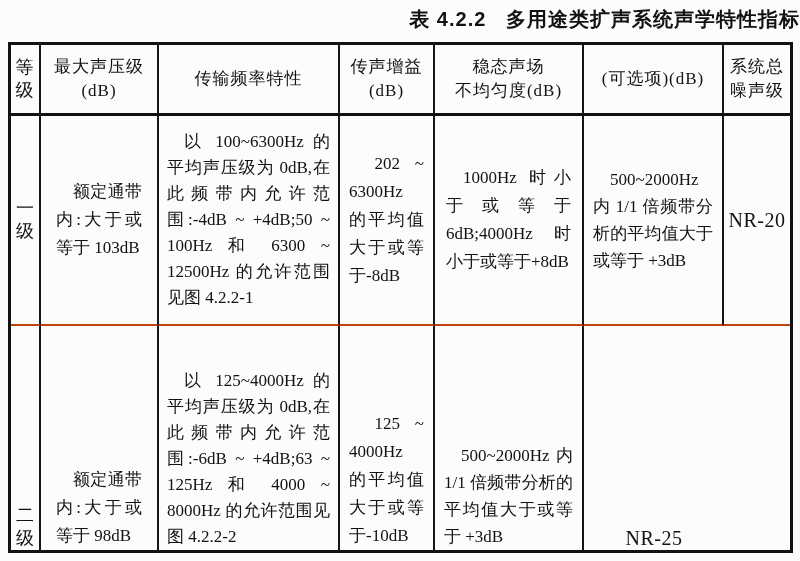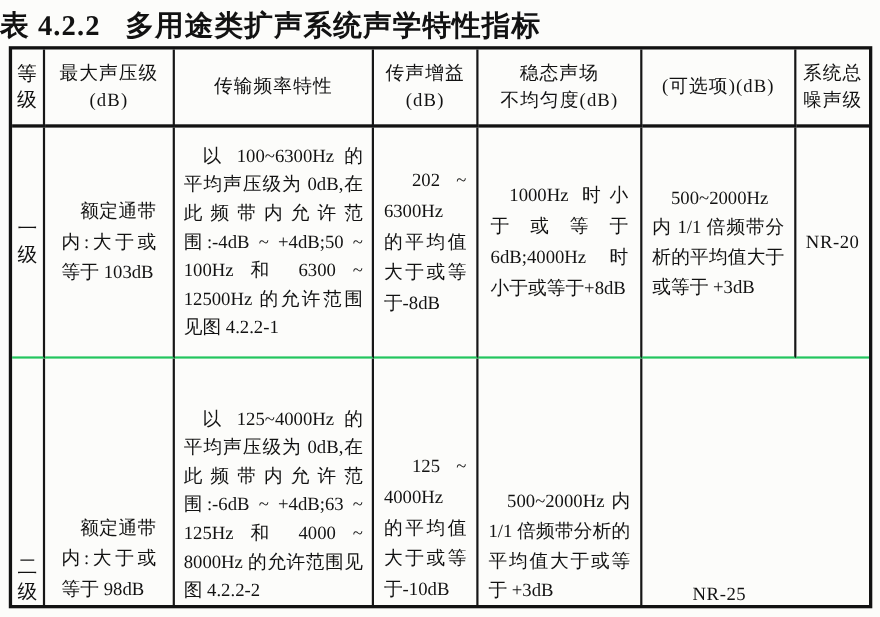--- a/index.html
+++ b/index.html
@@ -12,45 +12,45 @@
     font-family: "Liberation Serif", "DejaVu Serif", serif;
     color: #121212;
   }
   .page { position: relative; width: 800px; height: 561px; }
 
   .doc-title {
     position: absolute;
     top: 6px;
     left: 0;
     width: 100%;
-    text-align: left;
-    font-family: Liberation Serif, serif;
+    text-align: right;
+    font-family: Liberation Sans, sans-serif;
     font-weight: bold;
-    font-size: 26px;
+    font-size: 20px;
     letter-spacing: 1px;
     white-space: pre;
   }
 
   .spec-table {
     position: absolute;
     top: 42px;
     left: 8px;
     width: 785px;
     height: 511px;
     box-sizing: border-box;
     border: 3px solid #121212;
     display: grid;
     grid-template-columns: 30px 118px 181px 95px 149px 140px 1fr;
     grid-template-rows: 71px 210px 1fr;
   }
 
   .cell {
     box-sizing: border-box;
     border-right: 2px solid #161616;
-    border-bottom: 2px solid #22c55e;
+    border-bottom: 2px solid #c2410c;
     display: flex;
     flex-direction: column;
     align-items: center;
     justify-content: center;
     overflow: hidden;
   }
   .cell.last-col { border-right: none; }
   .cell.header   { border-bottom: 3px solid #121212; }
   .cell.bottom   { border-bottom: none; justify-content: flex-end; }
 
@@ -77,21 +77,21 @@
     text-align: justify;
     text-justify: inter-ideograph;
     word-break: break-word;
   }
   .para-maxspl   { padding: 0 15px; line-height: 28px; text-indent: 1em; }
   .para-freq     { padding: 0 8px;  line-height: 26px; text-indent: 1em; }
   .para-gain     { padding: 0 9px;  line-height: 28px; text-indent: 1.5em; }
   .para-uniform  { padding: 0 11px; line-height: 28px; text-indent: 1em; }
   .para-early    { padding: 0 9px;  line-height: 27px; text-indent: 1em; }
 
-  .noise-text { font-size: 17px; letter-spacing: 0.5px; }
+  .noise-text { font-size: 20px; letter-spacing: 0.5px; }
 </style>
 </head>
 <body>
 
 <div class="page">
 
   <div class="doc-title">表 4.2.2   多用途类扩声系统声学特性指标</div>
 
   <div class="spec-table">
 

